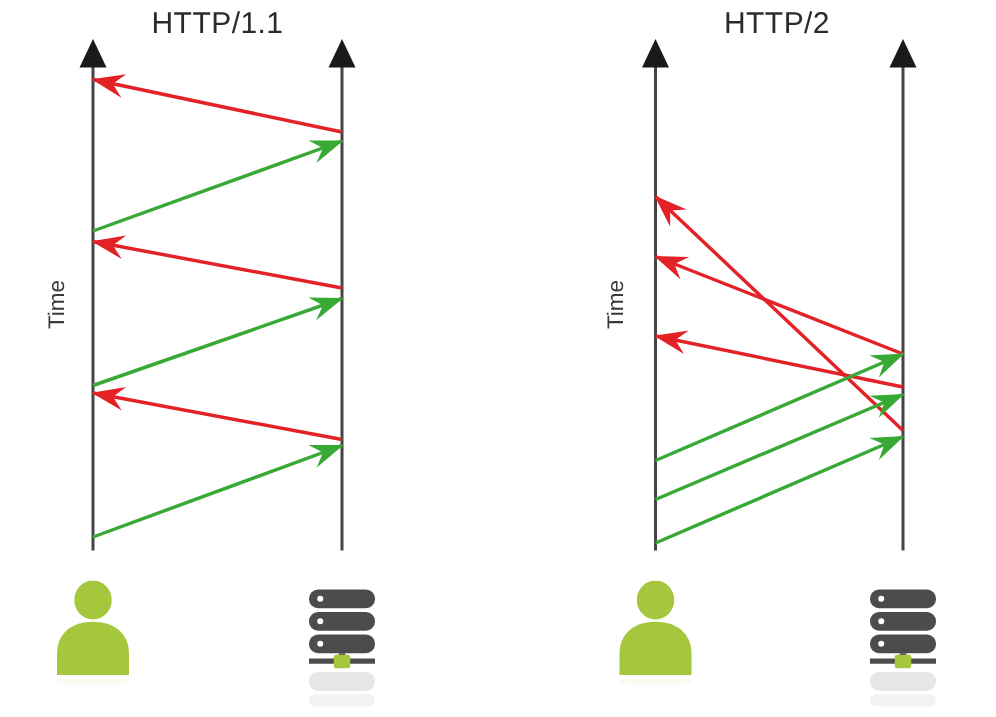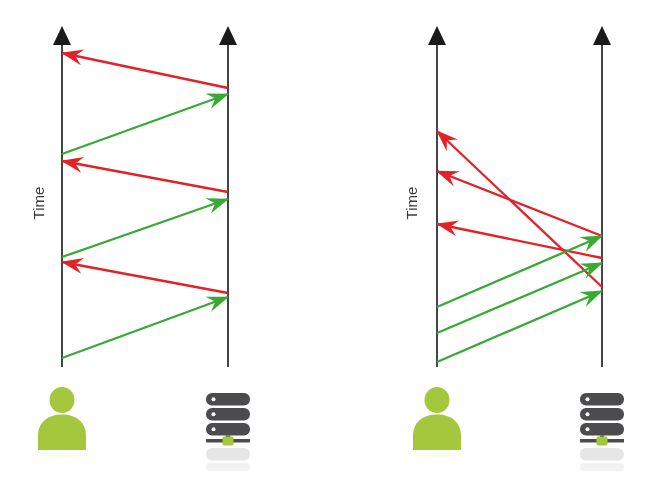--- a/index.html
+++ b/index.html
@@ -59,20 +59,22 @@
         <polygon points="593,45 602,26 611,45" fill="#1a1a1a"></polygon>
         <line x1="602" y1="287" x2="437" y2="131" stroke="#e32228" stroke-width="2.3" marker-end="url(#mk-response)"></line>
         <line x1="602" y1="236" x2="437" y2="171" stroke="#e32228" stroke-width="2.3" marker-end="url(#mk-response)"></line>
         <line x1="602" y1="258" x2="437" y2="224" stroke="#e32228" stroke-width="2.3" marker-end="url(#mk-response)"></line>
         <line x1="437" y1="362" x2="602" y2="291" stroke="#39a935" stroke-width="2.3" marker-end="url(#mk-request)"></line>
         <line x1="437" y1="333" x2="602" y2="263" stroke="#39a935" stroke-width="2.3" marker-end="url(#mk-request)"></line>
         <line x1="437" y1="307" x2="602" y2="236" stroke="#39a935" stroke-width="2.3" marker-end="url(#mk-request)"></line>
       </g>
     </svg>
 
+  <div class="panel-title p1" style="color: rgb(43, 43, 43);">HTTP/1.1</div>
+  <div class="panel-title p2" style="color: rgb(43, 43, 43);">HTTP/2</div>
 
   <div class="time-label p1" style="color: rgb(58, 58, 58);">Time</div>
   <div class="time-label p2" style="color: rgb(58, 58, 58);">Time</div>
 
   <svg class="icon person p1" width="52" height="70" viewBox="0 0 52 70">
     <ellipse cx="26" cy="13" rx="12.5" ry="13" fill="#a5c73e"></ellipse>
     <path d="M2 63 L2 49 C2 35 12 27.5 26 27.5 C40 27.5 50 35 50 49 L50 63 Z" fill="#a5c73e"></path>
     <path d="M2 65.5 L2 67 C2 69 12 70 26 70 C40 70 50 69 50 67 L50 65.5 Z" opacity="0.08" fill="#a5c73e"></path>
   </svg>
   <svg class="icon person p2" width="52" height="70" viewBox="0 0 52 70">

